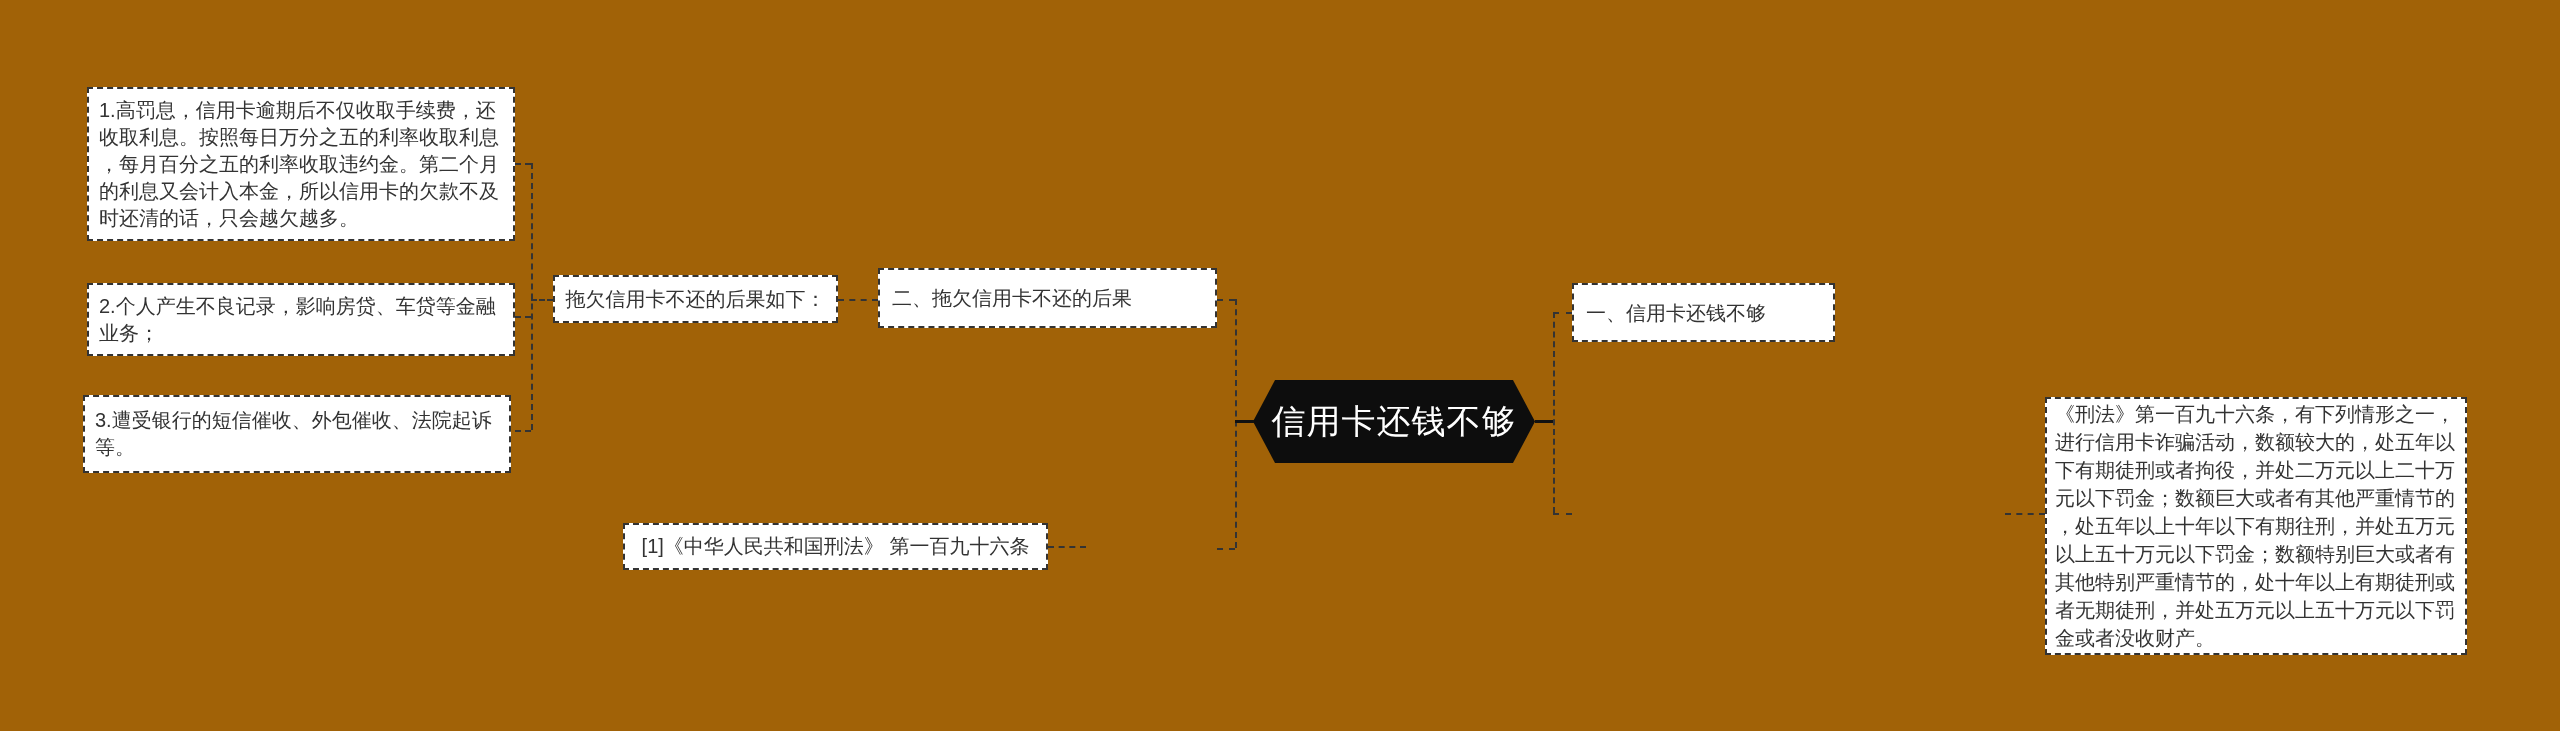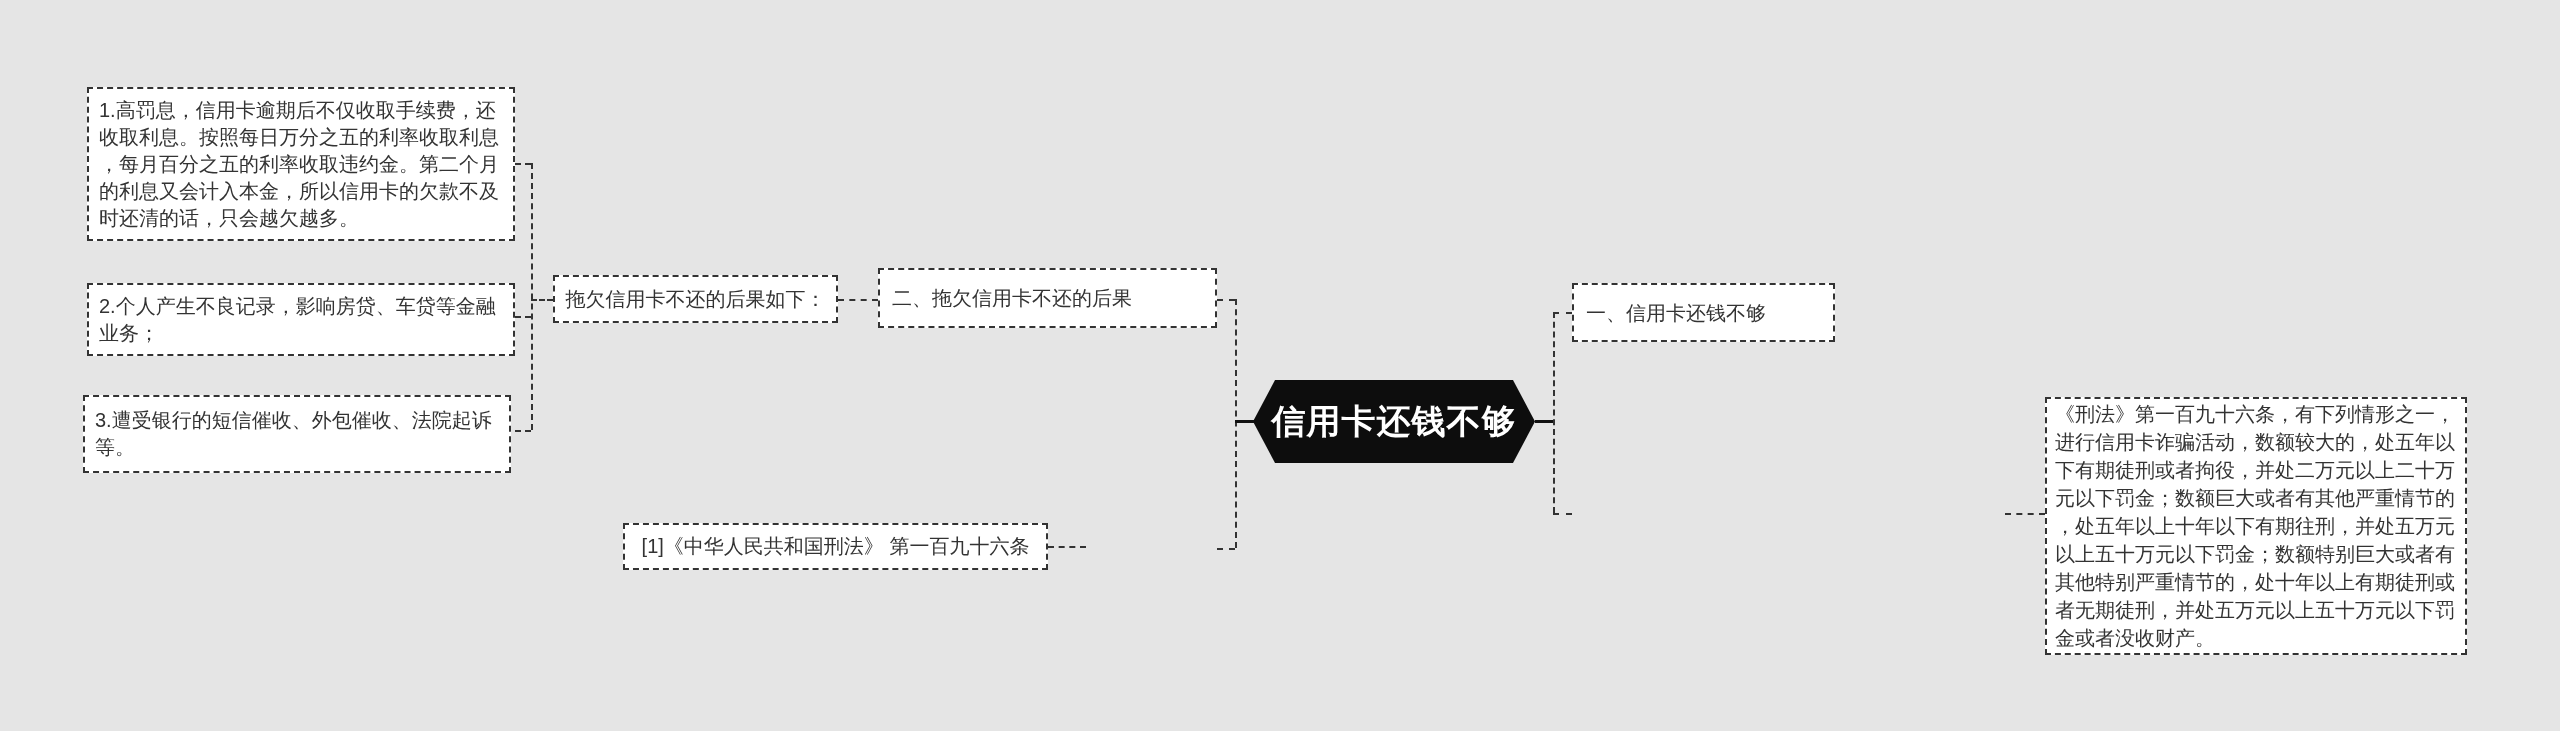--- a/index.html
+++ b/index.html
@@ -1,20 +1,20 @@
 <!DOCTYPE html>
 <html><head>
 <meta charset="utf-8">
 <style>
   html, body { margin: 0; padding: 0; background: #ffffff; }
   #canvas {
     position: relative;
     width: 2560px;
     height: 731px;
-    background: #e5e5e5;
+    background: #a16207;
     font-family: "Liberation Sans", "DejaVu Sans", sans-serif;
     color: #333333;
     overflow: hidden;
   }
   .box {
     position: absolute;
     box-sizing: border-box;
     border: 2px dashed #333333;
     background: #ffffff;
     color: #333333;
@@ -73,21 +73,20 @@
     height: 83px;
     background: #0d0d0d;
     color: #ffffff;
     clip-path: polygon(22px 0, 260px 0, 282px 50%, 260px 100%, 22px 100%, 0 50%);
     display: flex;
     align-items: center;
     justify-content: center;
     font-size: 34px;
     letter-spacing: 1px;
     white-space: nowrap;
-    font-weight: bold;
   }
   .hline { position: absolute; height: 0; border-top: 2px dashed #333333; }
   .vline { position: absolute; width: 0; border-left: 2px dashed #333333; }
   .hsolid { position: absolute; height: 0; border-top: 3px solid #111111; }
 </style>
 </head>
 <body>
 
 <div id="canvas">
 

